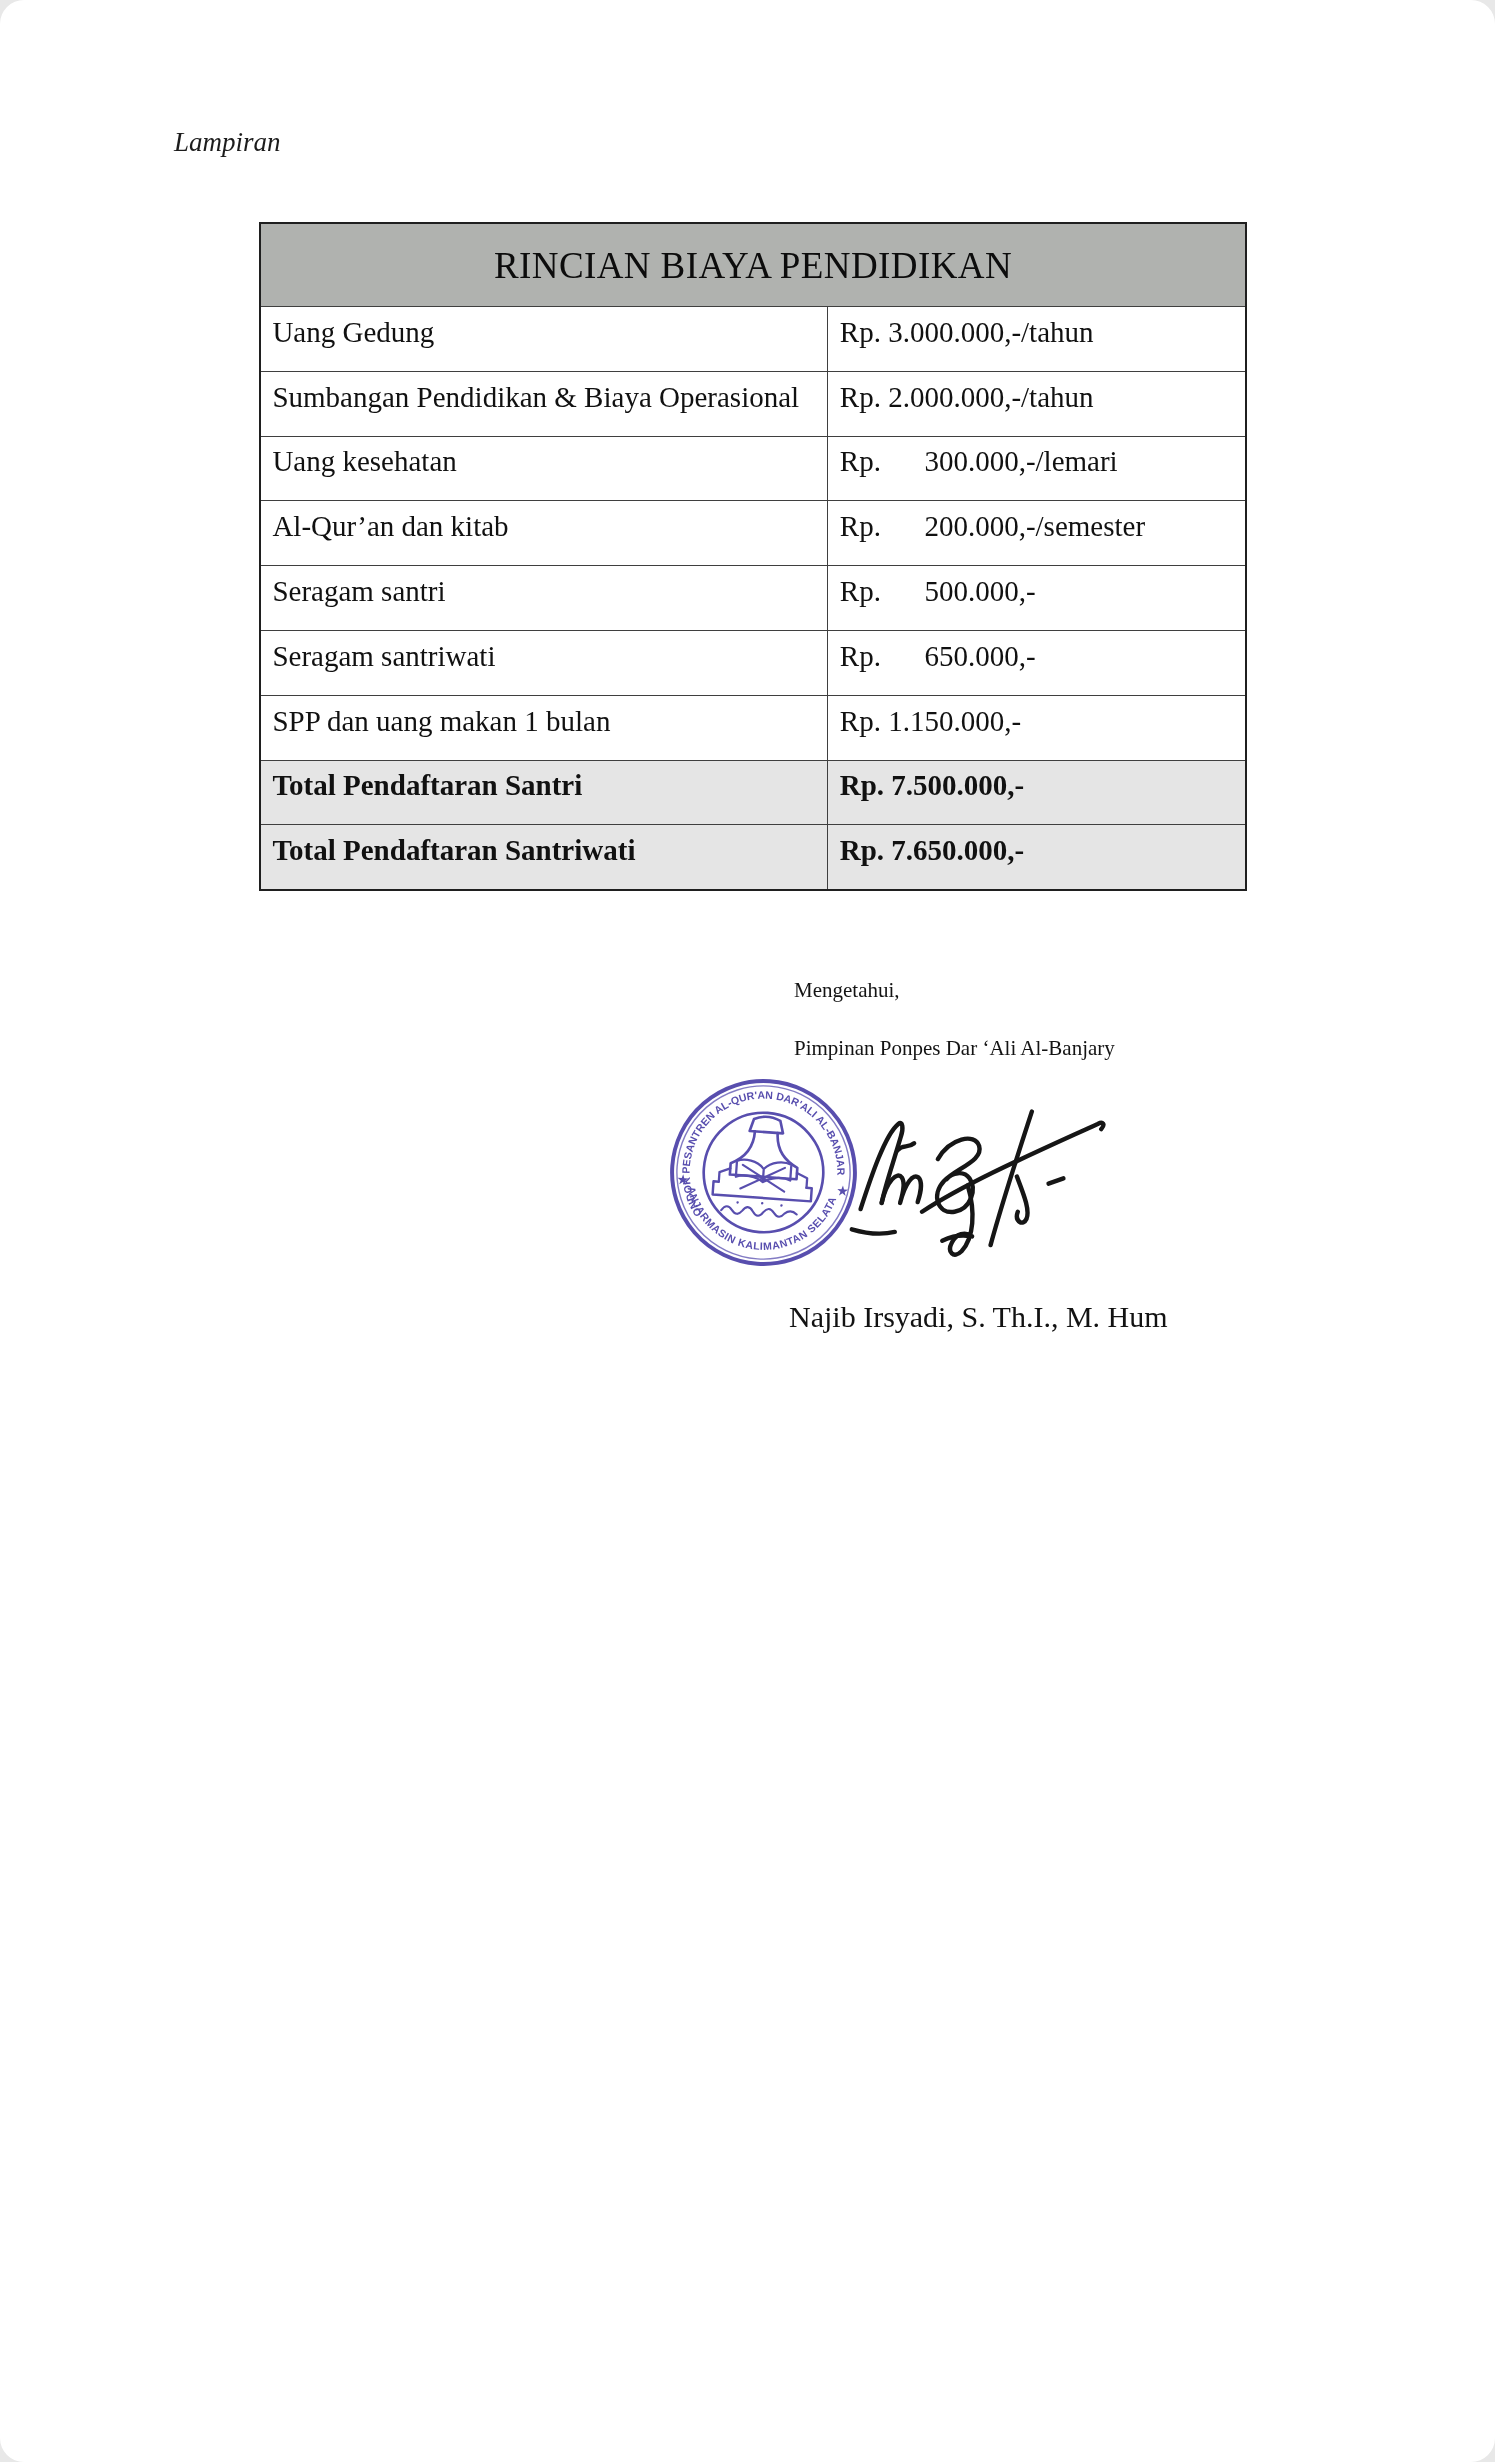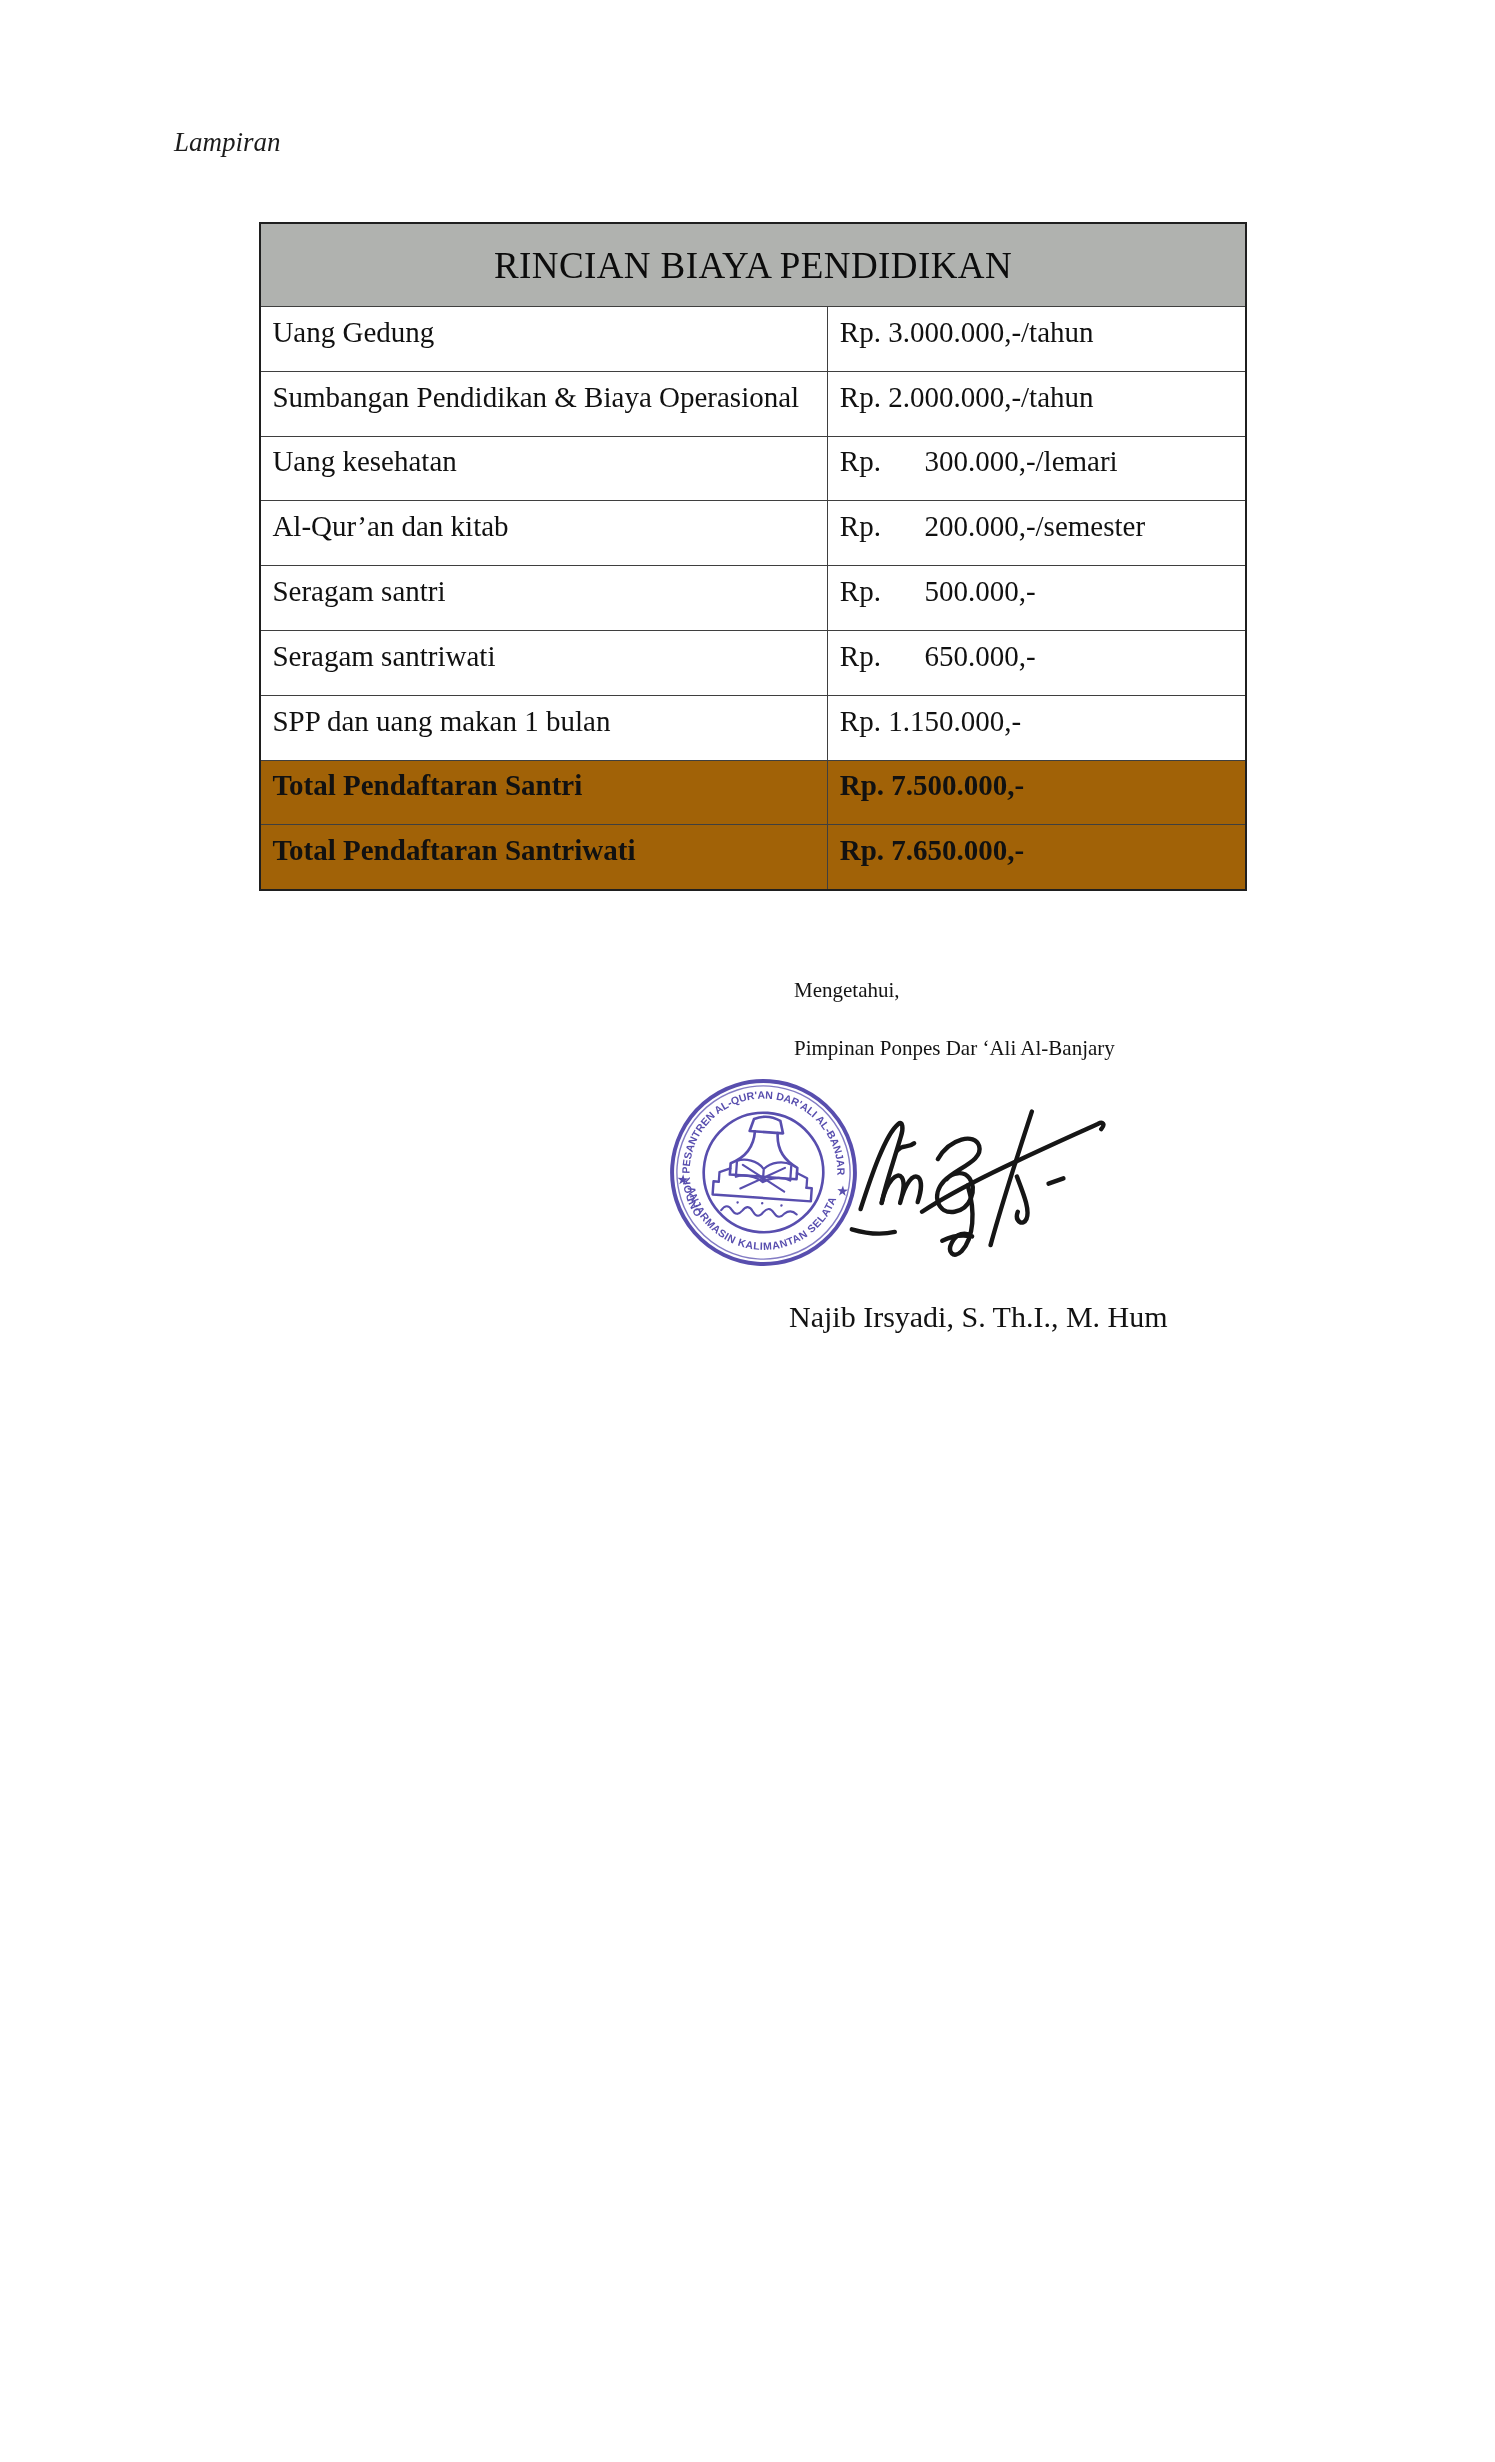--- a/index.html
+++ b/index.html
@@ -3,20 +3,21 @@
 <meta charset="utf-8">
 <style>
   html,body{margin:0;padding:0;background:#e8e8e8;}
   .page{
     position:relative;
     width:1495px;height:2462px;
     background:#ffffff;
     font-family:"Liberation Serif","DejaVu Serif",serif;
     color:#111;
     overflow:hidden;
+    border-radius:24px;
   }
   .lampiran{
     position:absolute;left:174px;top:127px;
     font-style:italic;font-size:27px;color:#1c1c1c;
   }
   table.fees{
     position:absolute;left:259px;top:222px;
     width:987px;
     border-collapse:collapse;
     table-layout:fixed;
@@ -45,21 +46,21 @@
   }
   td.amount-cell{
     height:55px;
     vertical-align:top;
     padding:8.8px 3.5px 0 12.3px;
     font-size:29px;
     white-space:pre;
     margin-left:28px;
   }
   tr.total-row td{
-    background:#a16207;
+    background:#e5e5e5;
     font-weight:bold;
   }
   .sign-line{
     position:absolute;left:794px;
     font-size:21px;color:#141414;white-space:nowrap;
   }
   .sign-line.l1{top:978px;}
   .sign-line.l2{top:1036px;}
   .sign-name{
     position:absolute;left:789px;top:1300px;

